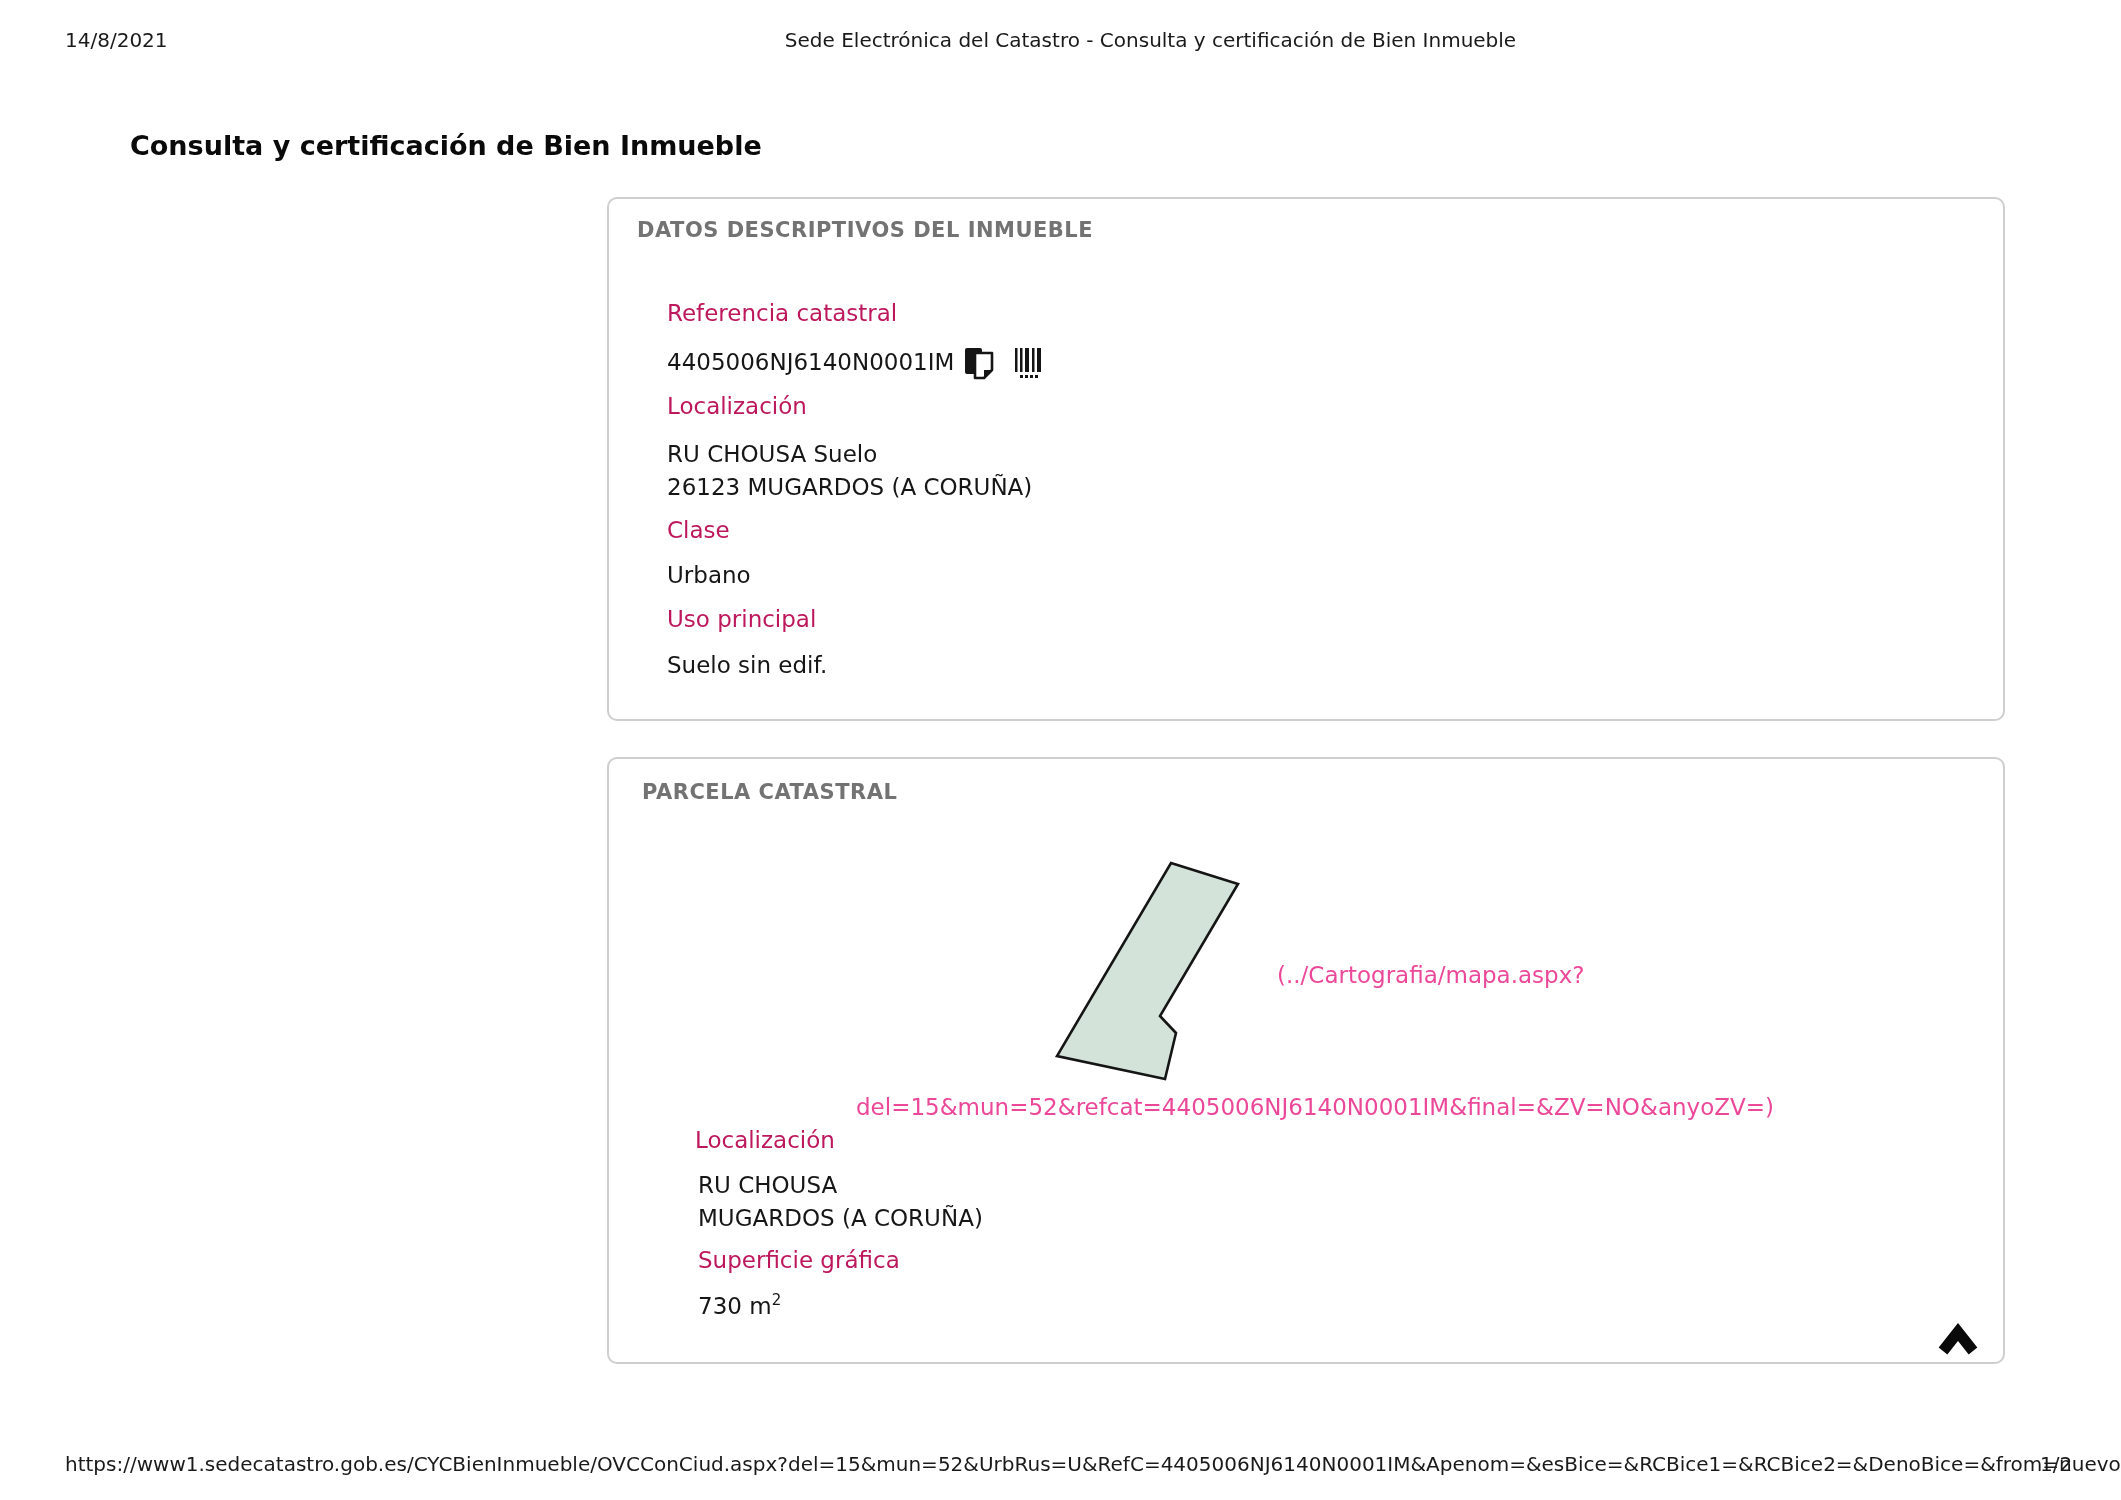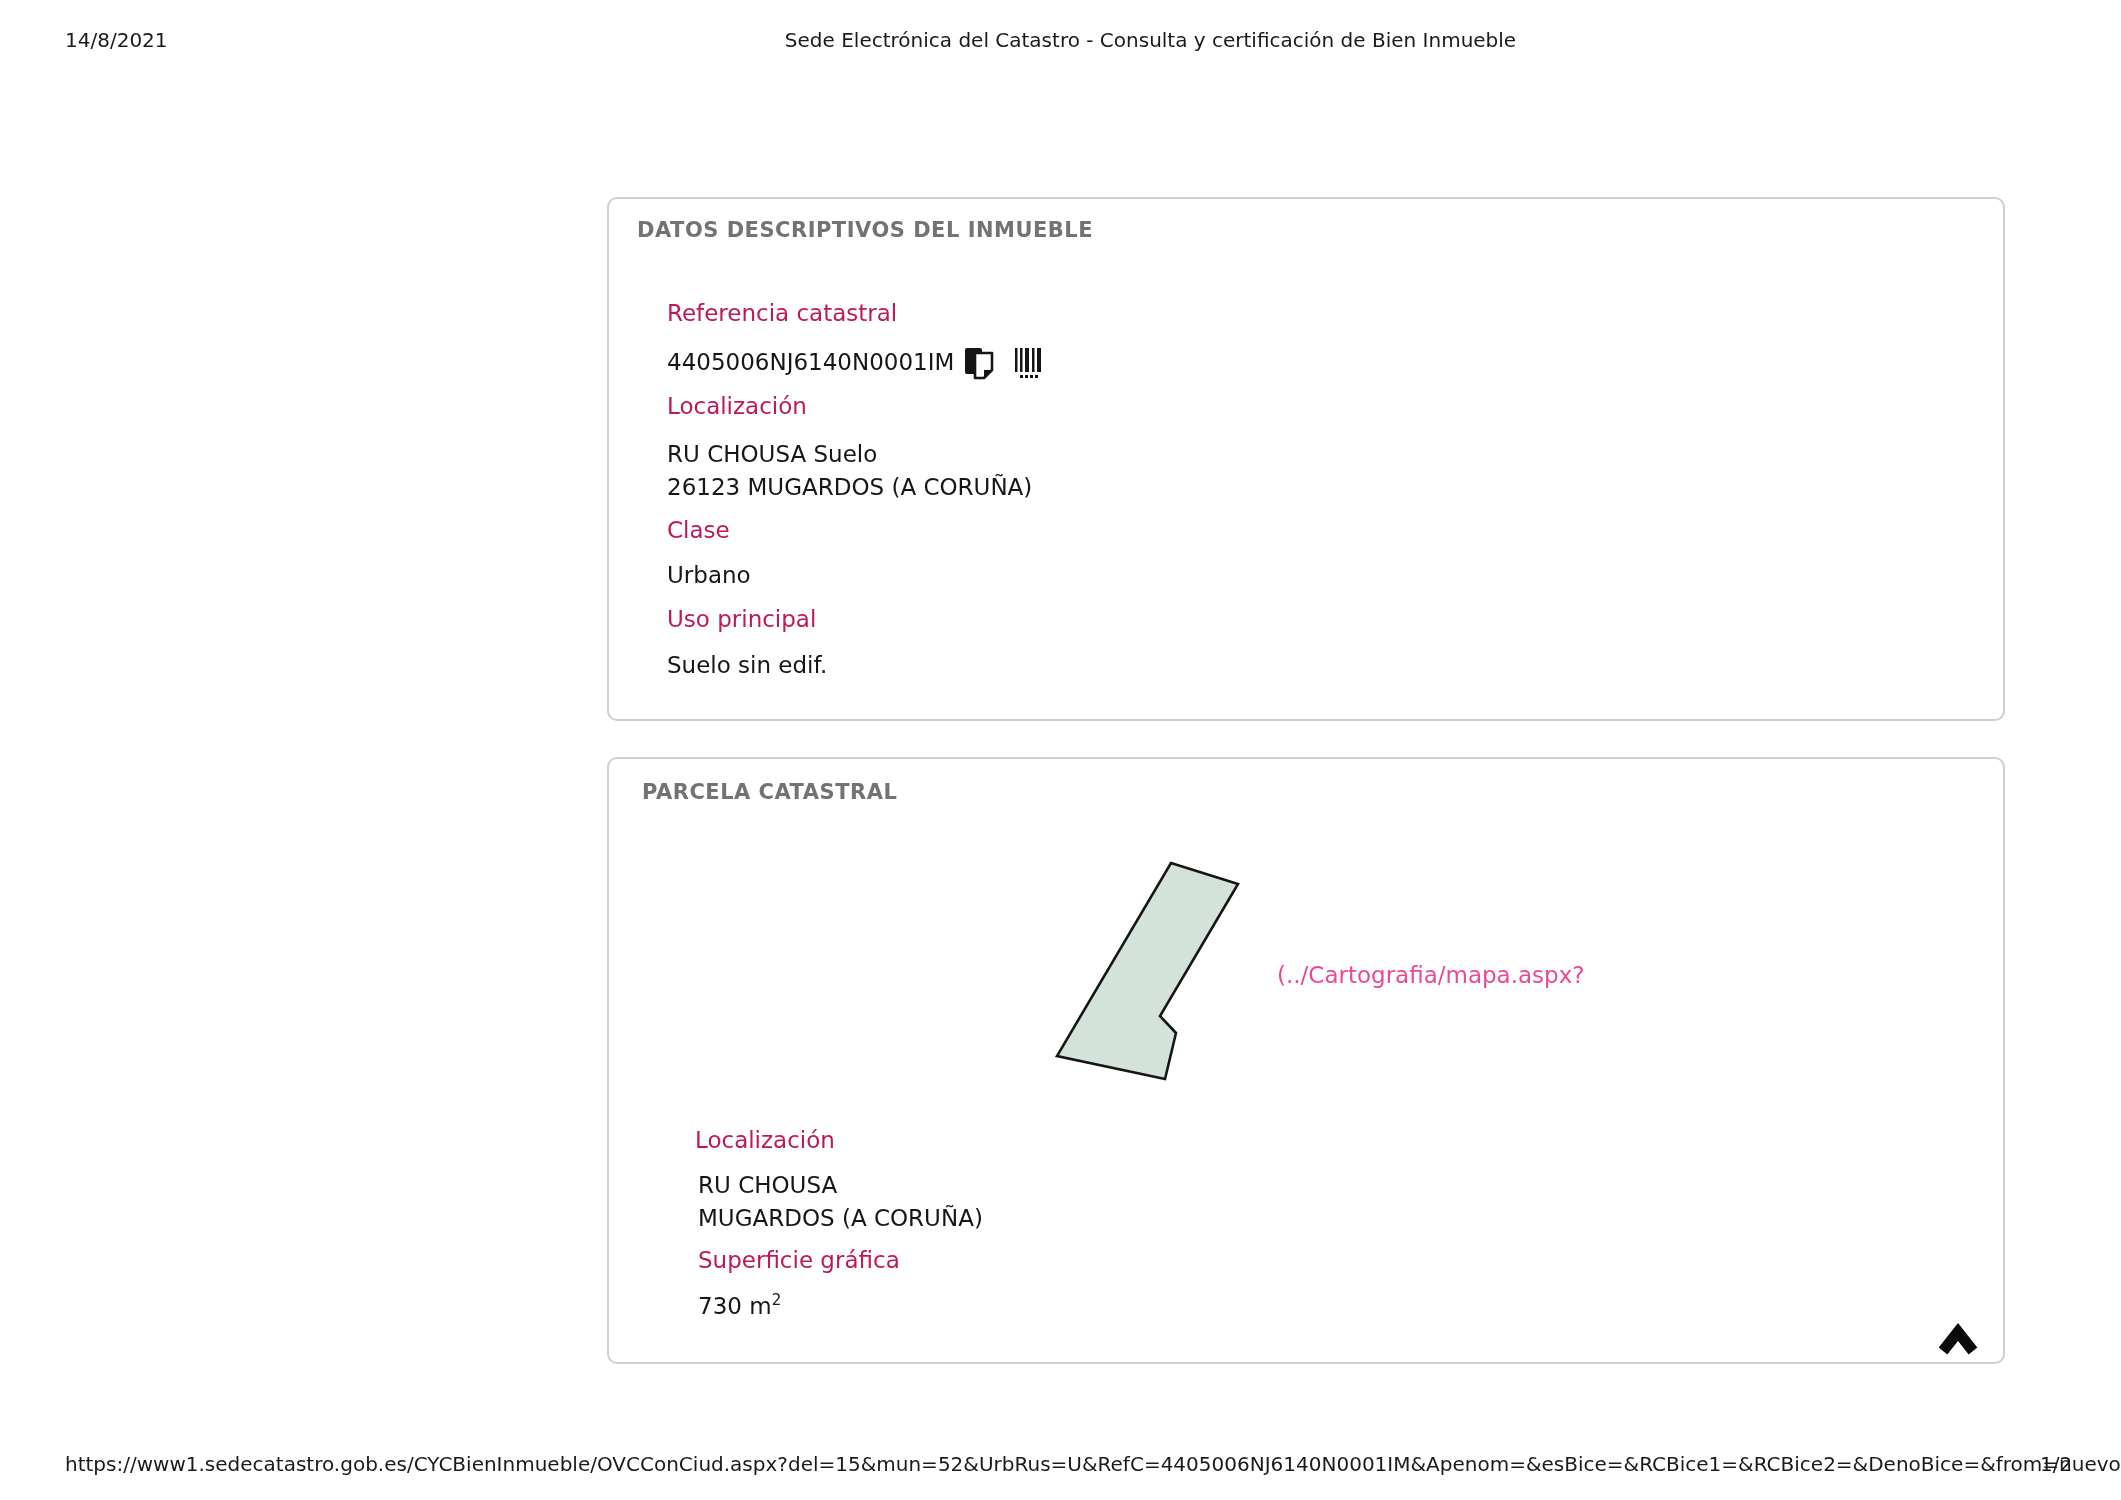--- a/index.html
+++ b/index.html
@@ -29,20 +29,21 @@
   .footer-url{font-size:20px;color:#1a1a1a;}
 </style>
 </head>
 <body>
 
 <div class="page">
 
   <div class="abs meta-text" style="left:65px;top:28px;">14/8/2021</div>
   <div class="abs meta-text" style="left:180px;right:0;top:28px;text-align:center;">Sede Electrónica del Catastro - Consulta y certificación de Bien Inmueble</div>
 
+  <div class="abs page-title" style="left:130px;top:130px;">Consulta y certificación de Bien Inmueble</div>
 
   <div class="panel" style="left:607px;top:197px;width:1394px;height:520px;"></div>
 
   <div class="abs panel-heading" style="left:637px;top:218px;">DATOS DESCRIPTIVOS DEL INMUEBLE</div>
 
   <div class="abs field-label" style="left:667px;top:300px;">Referencia catastral</div>
   <div class="abs field-value" style="left:667px;top:349px;">4405006NJ6140N0001IM</div>
 
   <span class="abs icon-btn" style="left:963px;top:346px;">
     <svg width="32" height="34" viewBox="0 0 32 34" aria-hidden="true">
@@ -80,20 +81,21 @@
 
   <div class="abs panel-heading" style="left:626px;top:780px;margin-left:16px;">PARCELA CATASTRAL</div>
 
   <div class="abs" style="left:1040px;top:850px;">
     <svg width="215" height="240" viewBox="0 0 215 240" aria-hidden="true">
       <polygon stroke-width="2.6" stroke-linejoin="miter" points="131,13 198,34 120,166 136,183 125,229 17,206" fill="#d3e3da" stroke="#151515"></polygon>
     </svg>
   </div>
 
   <div class="abs link-text" style="left:1277px;top:962px;">(../Cartografia/mapa.aspx?</div>
+  <div class="abs link-text" style="left:856px;top:1094px;">del=15&amp;mun=52&amp;refcat=4405006NJ6140N0001IM&amp;final=&amp;ZV=NO&amp;anyoZV=)</div>
 
   <div class="abs field-label" style="left:695px;top:1127px;">Localización</div>
   <div class="abs field-value" style="left:698px;top:1172px;">RU CHOUSA</div>
   <div class="abs field-value" style="left:698px;top:1205px;">MUGARDOS (A CORUÑA)</div>
 
   <div class="abs field-label" style="left:698px;top:1247px;">Superficie gráfica</div>
   <div class="abs field-value" style="left:698px;top:1293px;"><span>730 m</span><span class="sup">2</span></div>
 
   <span class="abs icon-btn" style="left:1936px;top:1318px;">
     <svg width="44" height="40" viewBox="0 0 44 40" aria-hidden="true">

